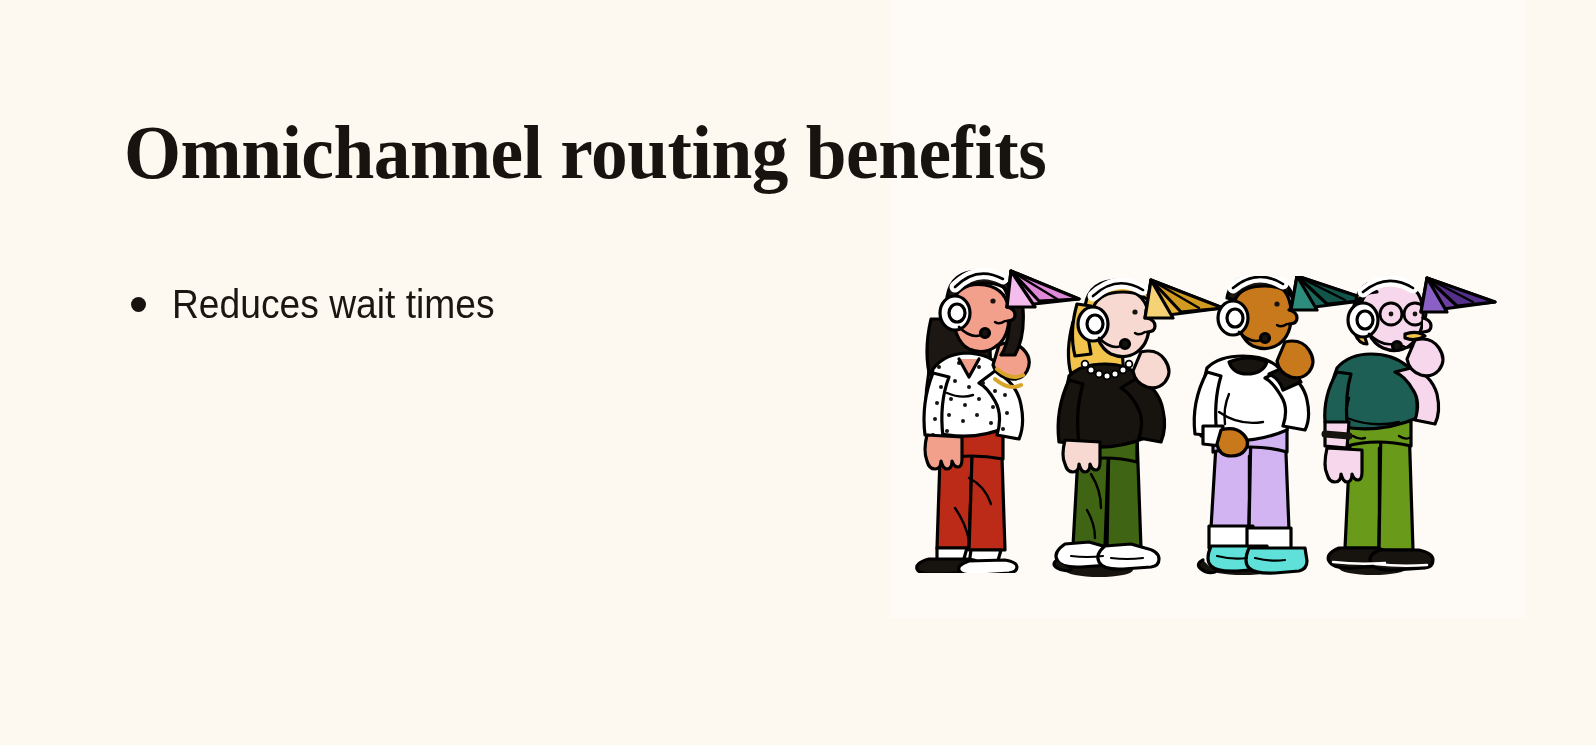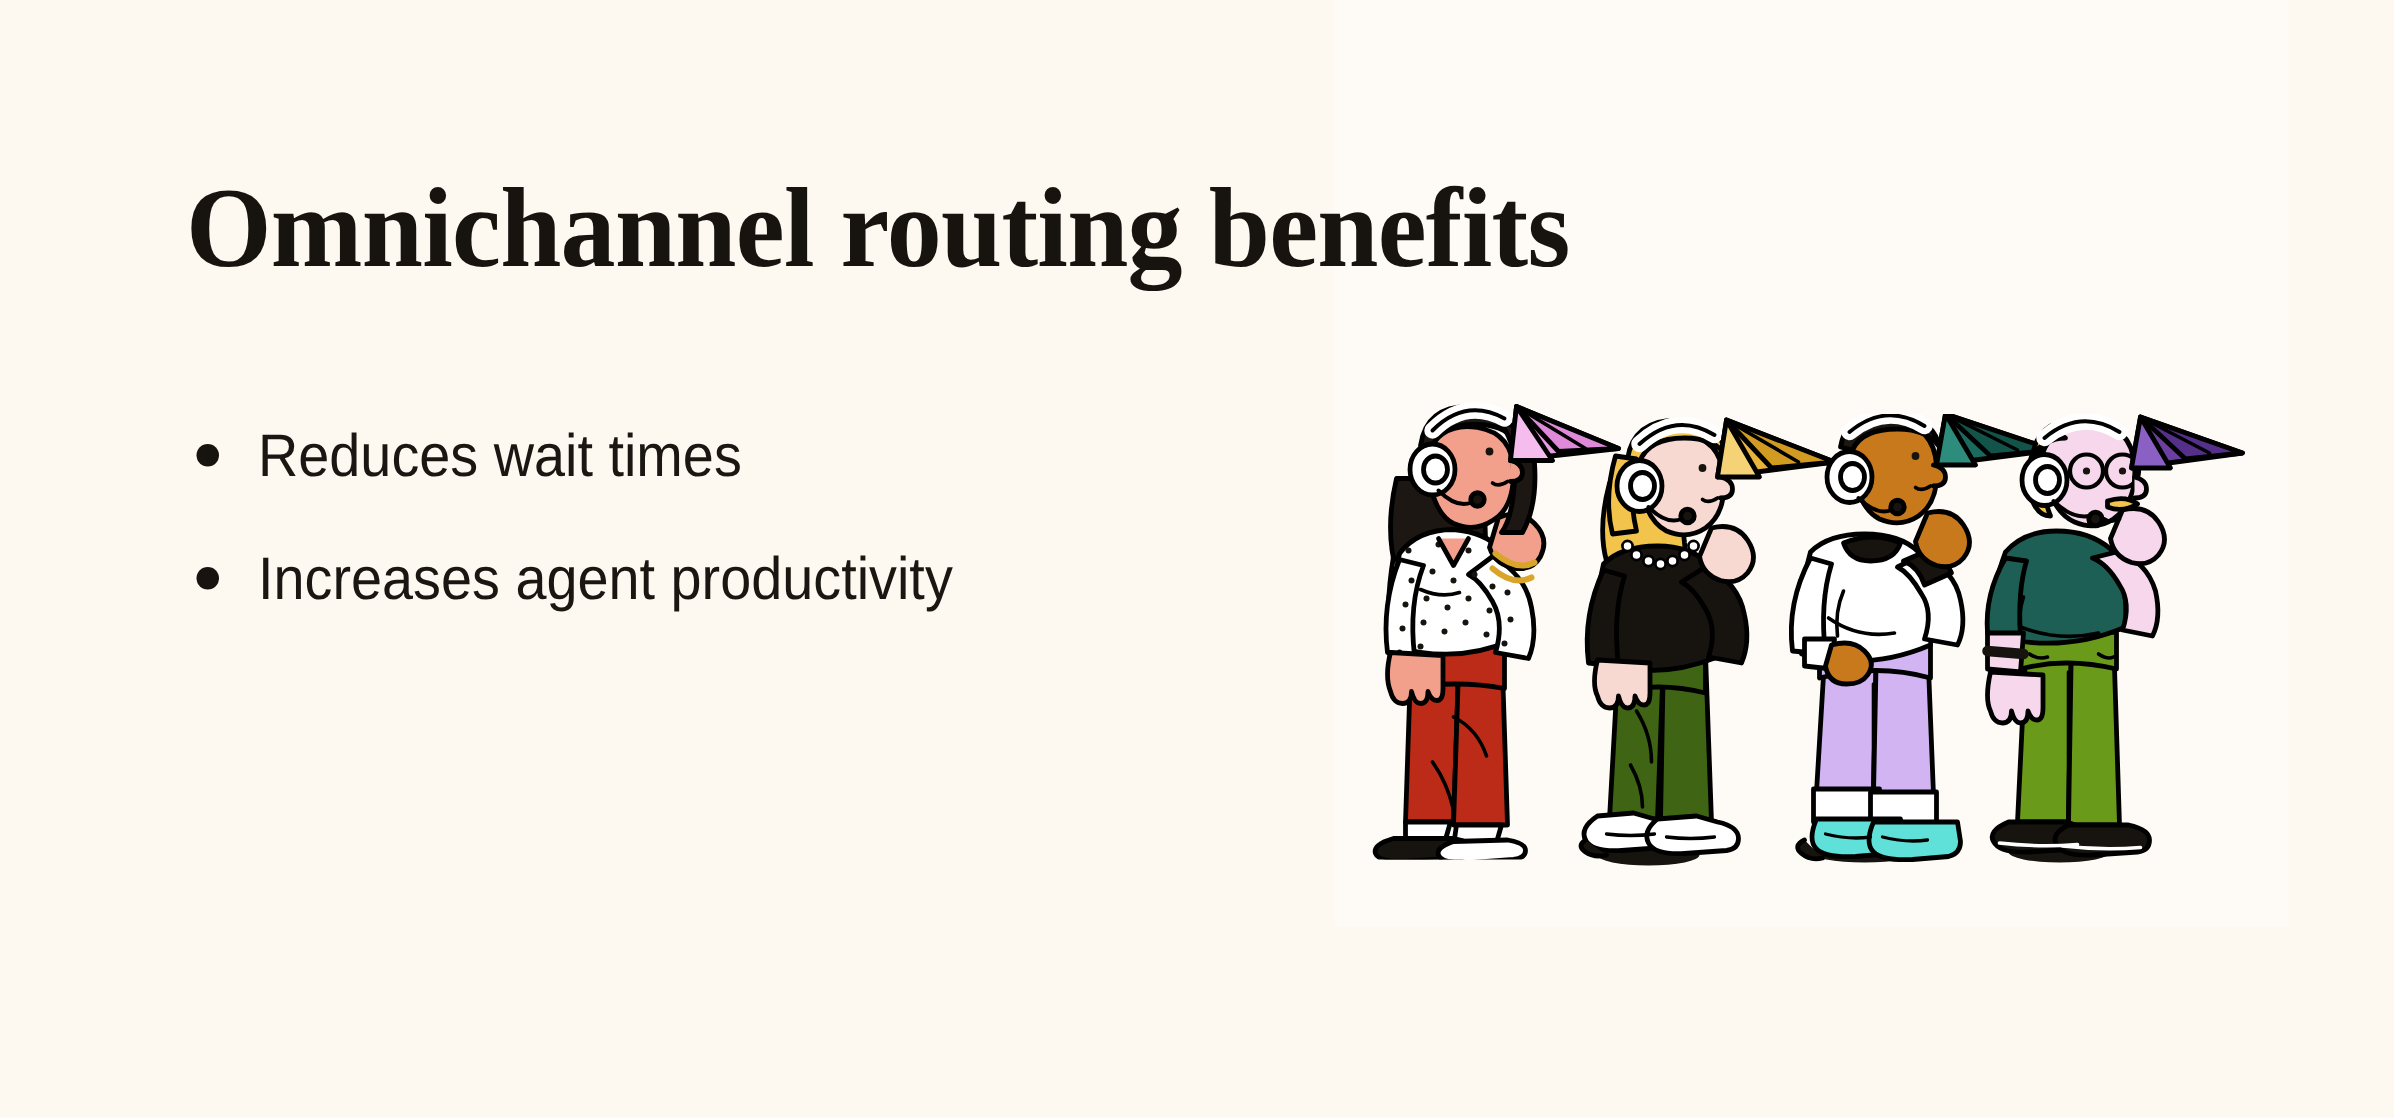--- a/index.html
+++ b/index.html
@@ -118,24 +118,20 @@
 
     <h1 class="page-title">Omnichannel routing benefits</h1>
 
     <ul class="benefits-list">
 
       <li class="benefit-item">
         <span class="bullet-marker"></span>
         <span class="benefit-label">Reduces wait times</span>
       </li>
 
-      <li class="benefit-item">
-        <span class="bullet-marker"></span>
-        <span class="benefit-label">Increases agent productivity</span>
-      </li>
 
 
 
     </ul>
   </div>
 
   <div class="figures-stage">
 
     <div class="figure" style="left:18px; bottom:45px;">
       <svg width="190" height="310" viewBox="0 0 190 310">

